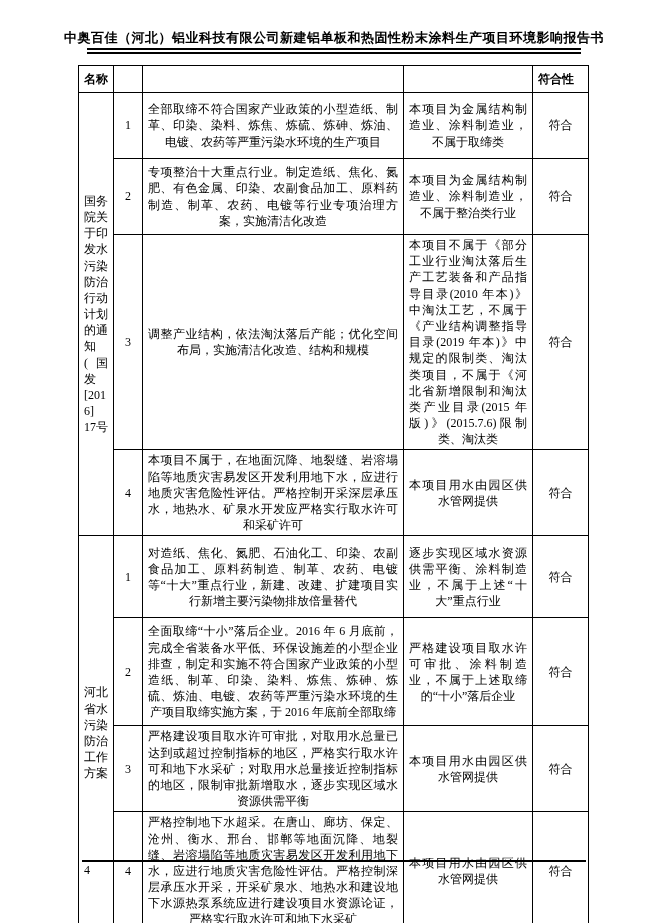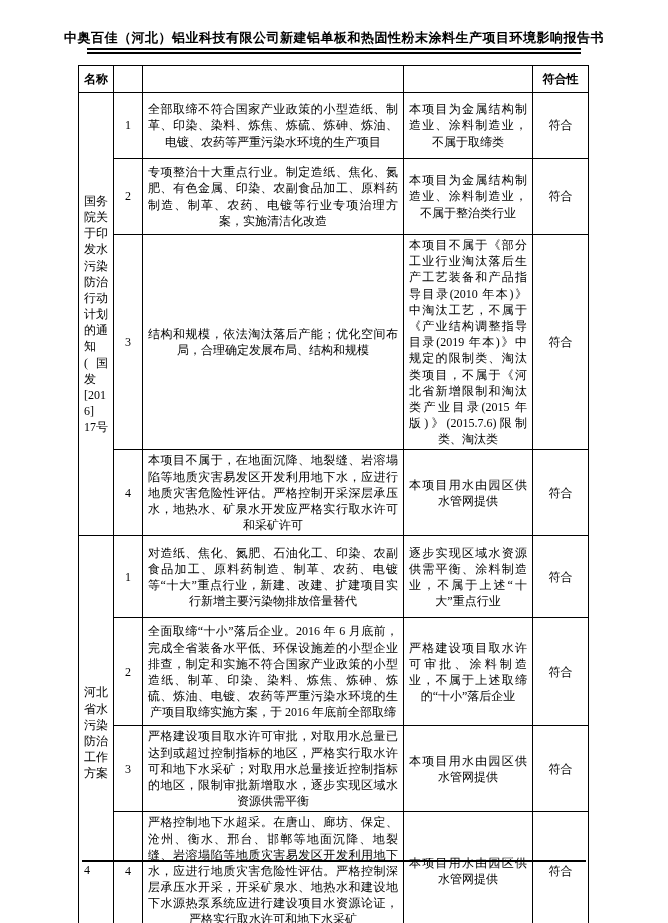--- a/index.html
+++ b/index.html
@@ -36,21 +36,21 @@
   }
   table.compliance td {
     border: 1px solid #000;
     vertical-align: middle;
     font-size: 12px;
     line-height: 1.35;
     padding: 2px 5px;
     overflow-wrap: break-word;
   }
   td.cell-center { text-align: center; padding: 2px 1px; }
-  td.cell-header { text-align: center; font-weight: bold; font-size: 12.5px; padding: 3px 1px; }
+  td.cell-header { font-weight: bold; font-size: 12.5px; padding: 3px 1px; }
   td.cell-req  { text-align: justify; text-align-last: center; padding: 2px 5px; }
   td.cell-ana  { text-align: justify; text-align-last: center; padding: 2px 4px; }
   td.cell-label {
     white-space: pre-line;
     text-align: justify;
     text-align-last: justify;
     padding: 2px 0;
     line-height: 1.55;
     vertical-align: middle;
   }
@@ -117,21 +117,21 @@
       <td class="cell-center">符合</td>
     </tr>
     <tr style="height:76px">
       <td class="cell-center">2</td>
       <td class="cell-req">专项整治十大重点行业。制定造纸、焦化、氮肥、有色金属、印染、农副食品加工、原料药制造、制革、农药、电镀等行业专项治理方案，实施清洁化改造</td>
       <td class="cell-ana">本项目为金属结构制造业、涂料制造业，不属于整治类行业</td>
       <td class="cell-center">符合</td>
     </tr>
     <tr style="height:176px">
       <td class="cell-center">3</td>
-      <td class="cell-req">结构和规模，依法淘汰落后产能；优化空间布局，合理确定发展布局、结构和规模</td>
+      <td class="cell-req">调整产业结构，依法淘汰落后产能；优化空间布局，实施清洁化改造、结构和规模</td>
       <td class="cell-ana">本项目不属于《部分工业行业淘汰落后生产工艺装备和产品指导目录(2010 年本)》中淘汰工艺，不属于《产业结构调整指导目录(2019 年本)》中规定的限制类、淘汰类项目，不属于《河北省新增限制和淘汰类产业目录(2015 年版)》(2015.7.6)限制类、淘汰类</td>
       <td class="cell-center">符合</td>
     </tr>
     <tr style="height:63px">
       <td class="cell-center">4</td>
       <td class="cell-req">本项目不属于，在地面沉降、地裂缝、岩溶塌陷等地质灾害易发区开发利用地下水，应进行地质灾害危险性评估。严格控制开采深层承压水，地热水、矿泉水开发应严格实行取水许可和采矿许可</td>
       <td class="cell-ana">本项目用水由园区供水管网提供</td>
       <td class="cell-center">符合</td>
     </tr>
 

